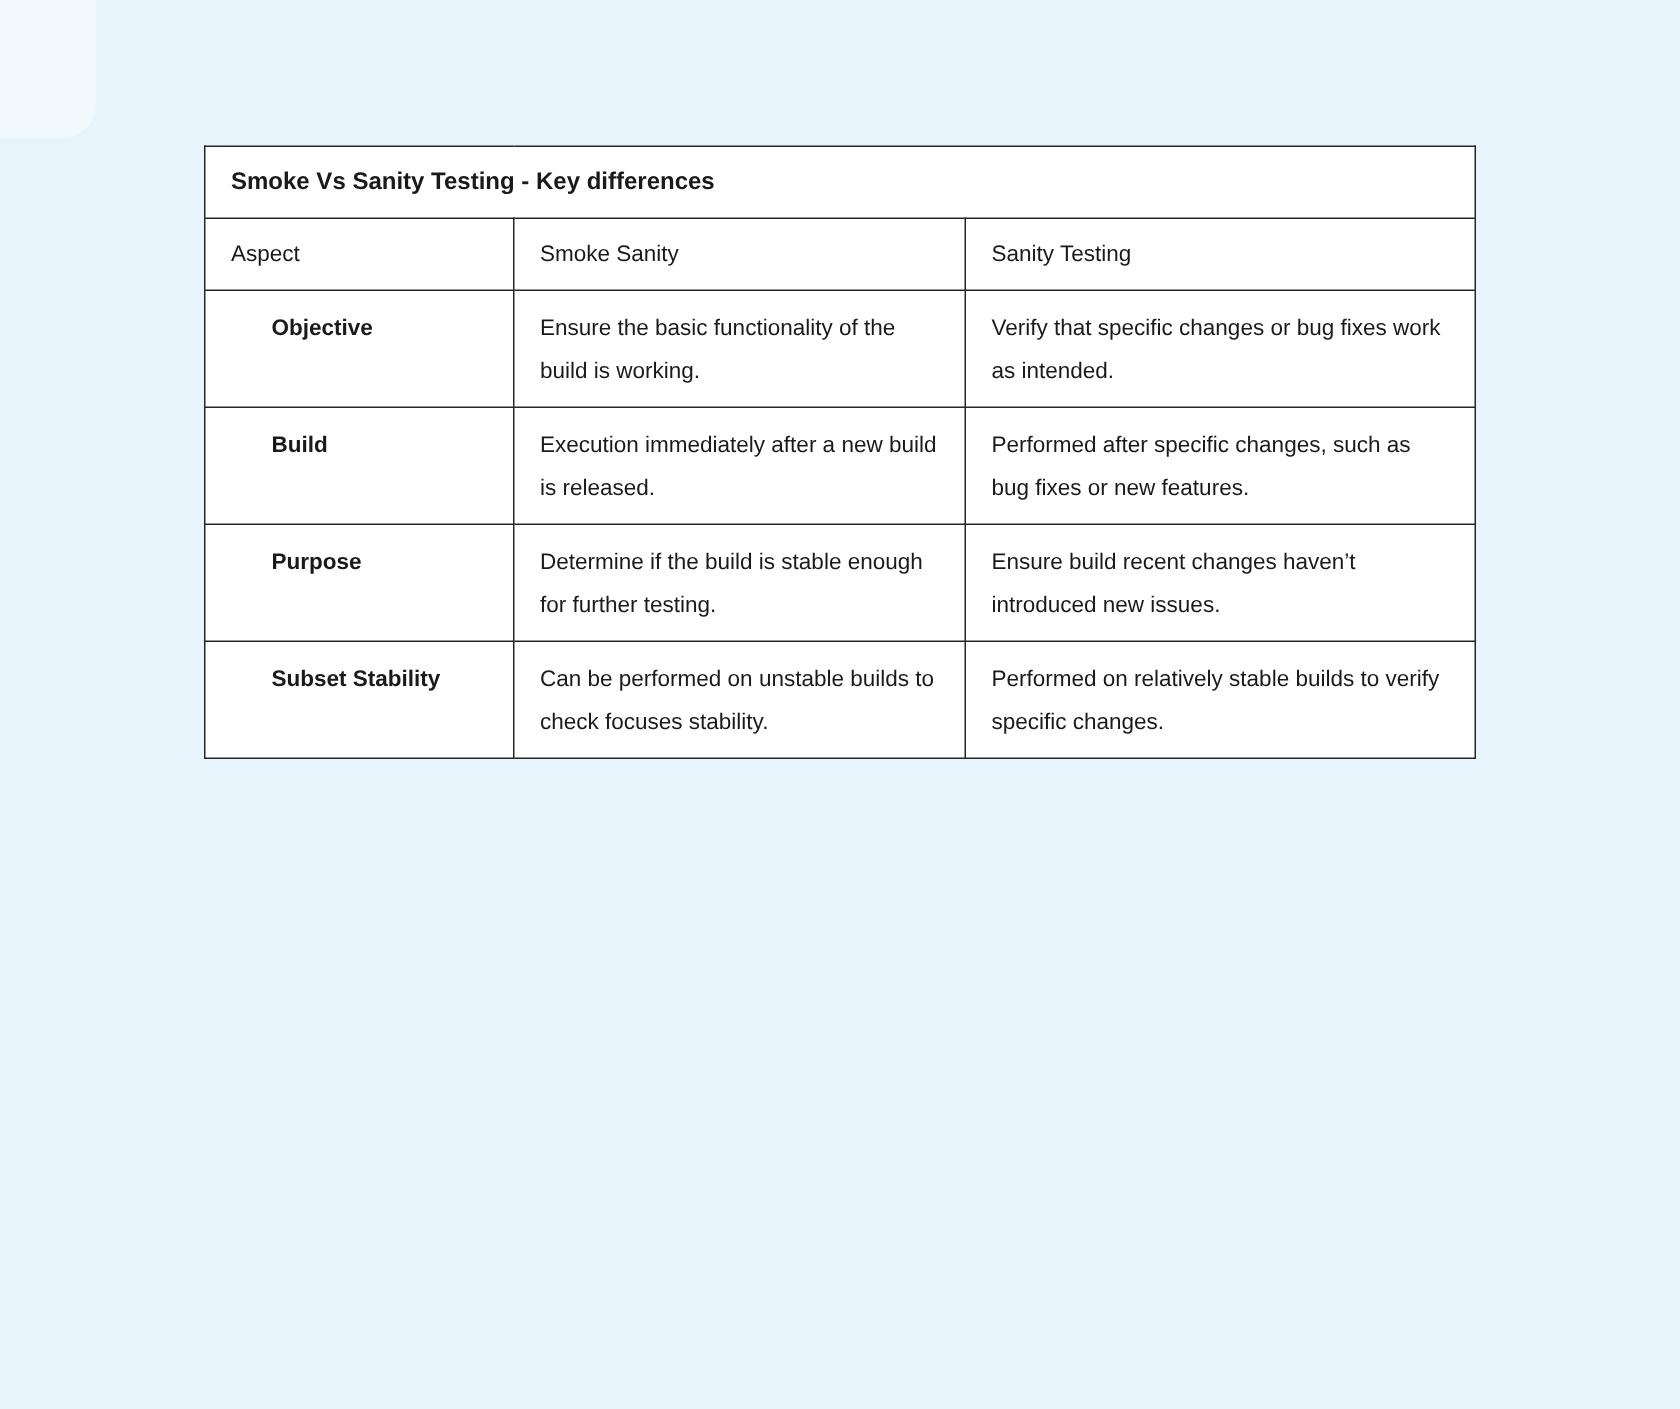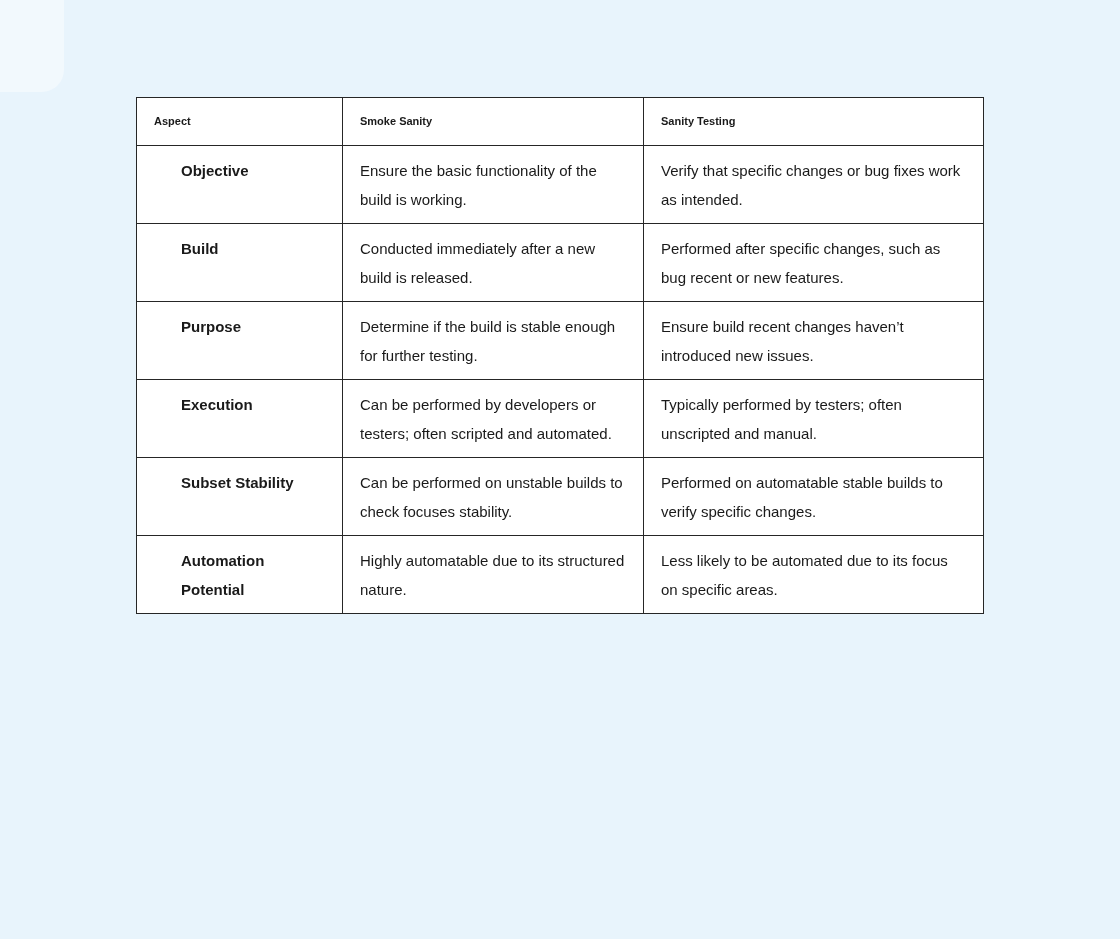--- a/index.html
+++ b/index.html
@@ -42,22 +42,22 @@
     padding: 10px 16px 9px 17px;
     overflow: hidden;
   }
   .comparison-table .title-cell {
     font-size: 16px;
     font-weight: 700;
     padding-top: 9px;
     padding-bottom: 9px;
   }
   .comparison-table th.col-header {
-    font-size: 11px;
-    font-weight: 700;
+    font-size: 15px;
+    font-weight: 400;
     padding-top: 9px;
     padding-bottom: 9px;
     margin-left: 28px;
   }
   .comparison-table td.aspect-cell {
     font-weight: 700;
     padding-left: 44px;
   }
   col.col-aspect { width: 206px; }
   col.col-smoke  { width: 301px; }
@@ -69,50 +69,43 @@
 <div class="corner-highlight"></div>
 
 <table class="comparison-table">
   <colgroup>
     <col class="col-aspect">
     <col class="col-smoke">
     <col class="col-sanity">
   </colgroup>
   <thead>
     <tr>
+      <th class="title-cell" colspan="3">Smoke Vs Sanity Testing - Key differences</th>
+    </tr>
+    <tr>
       <th class="col-header">Aspect</th>
       <th class="col-header">Smoke Sanity</th>
       <th class="col-header">Sanity Testing</th>
     </tr>
   </thead>
   <tbody>
     <tr>
       <td class="aspect-cell">Objective</td>
       <td>Ensure the basic functionality of the build is working.</td>
       <td>Verify that specific changes or bug fixes work as intended.</td>
     </tr>
     <tr>
       <td class="aspect-cell">Build</td>
-      <td>Conducted immediately after a new build is released.</td>
-      <td>Performed after specific changes, such as bug recent or new features.</td>
+      <td>Execution immediately after a new build is released.</td>
+      <td>Performed after specific changes, such as bug fixes or new features.</td>
     </tr>
     <tr>
       <td class="aspect-cell">Purpose</td>
       <td>Determine if the build is stable enough for further testing.</td>
       <td>Ensure build recent changes haven’t introduced new issues.</td>
     </tr>
     <tr>
-      <td class="aspect-cell">Execution</td>
-      <td>Can be performed by developers or testers; often scripted and automated.</td>
-      <td>Typically performed by testers; often unscripted and manual.</td>
-    </tr>
-    <tr>
       <td class="aspect-cell">Subset Stability</td>
       <td>Can be performed on unstable builds to check focuses stability.</td>
-      <td>Performed on automatable stable builds to verify specific changes.</td>
-    </tr>
-    <tr>
-      <td class="aspect-cell">Automation Potential</td>
-      <td>Highly automatable due to its structured nature.</td>
-      <td>Less likely to be automated due to its focus on specific areas.</td>
+      <td>Performed on relatively stable builds to verify specific changes.</td>
     </tr>
   </tbody>
 </table>
 
 </body></html>

